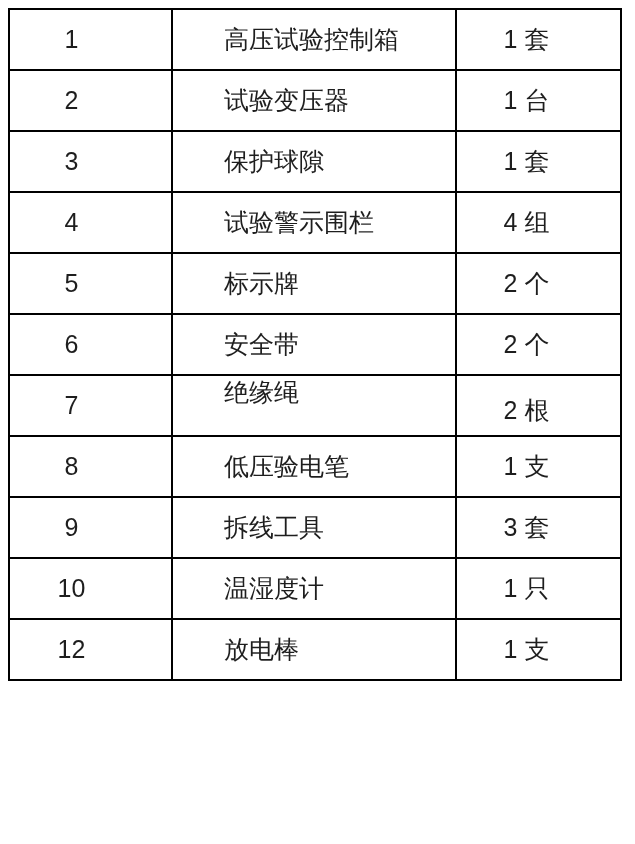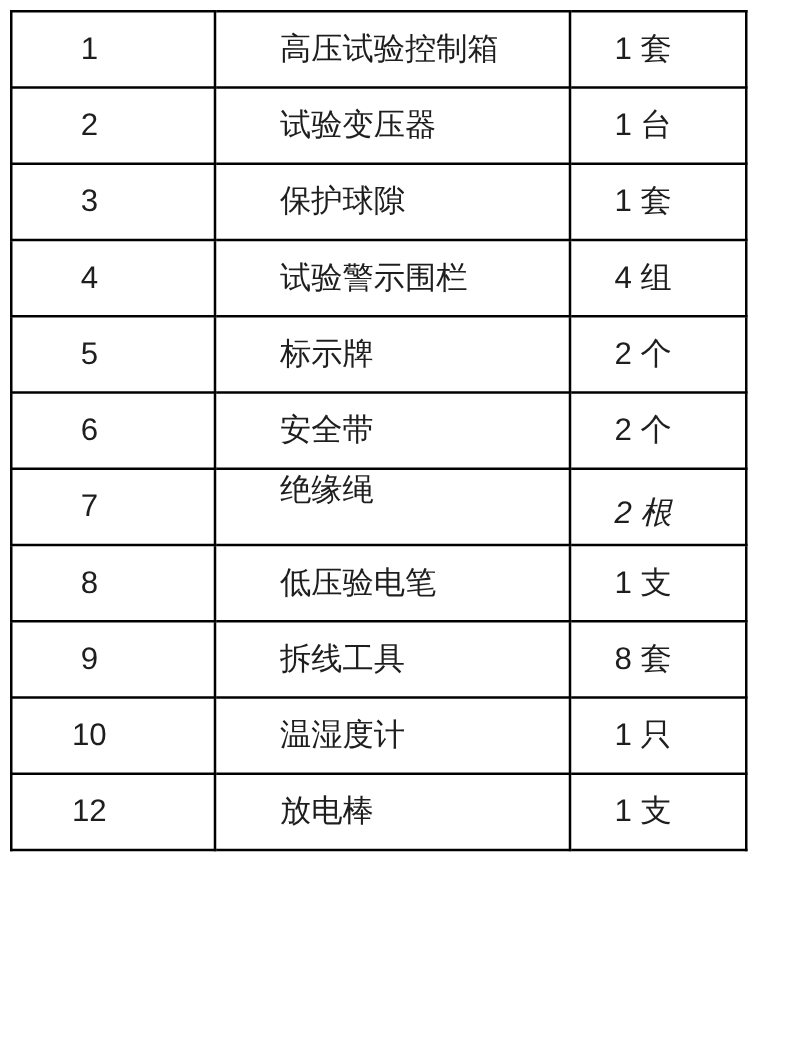--- a/index.html
+++ b/index.html
@@ -39,31 +39,30 @@
     padding:0 38px 0 0;
   }
   td.cell-name{
     width:284px;
     text-align:left;
     padding:0 0 0 51px;
     font-weight:300;
     border-radius:14px;
   }
   td.cell-qty{
-    width:141px;
+    width:165px;
     text-align:center;
     padding:0 24px 0 0;
   }
   tr.name-top td.cell-name{
     vertical-align:top;
     padding-top:2px;
   }
   tr.name-top td.cell-qty{
     padding-top:10px;
-    font-style:italic;
   }
 </style>
 </head>
 <body>
 
 <div class="page">
   <table class="equip-table">
     <tbody id="equip-tbody">
         <tr>
           <td class="cell-no">1</td>
@@ -101,21 +100,21 @@
           <td class="cell-qty">2 根</td>
         </tr>
         <tr>
           <td class="cell-no">8</td>
           <td class="cell-name">低压验电笔</td>
           <td class="cell-qty">1 支</td>
         </tr>
         <tr>
           <td class="cell-no">9</td>
           <td class="cell-name">拆线工具</td>
-          <td class="cell-qty">8 套</td>
+          <td class="cell-qty">3 套</td>
         </tr>
         <tr>
           <td class="cell-no">10</td>
           <td class="cell-name">温湿度计</td>
           <td class="cell-qty">1 只</td>
         </tr>
         <tr>
           <td class="cell-no">12</td>
           <td class="cell-name">放电棒</td>
           <td class="cell-qty">1 支</td>

